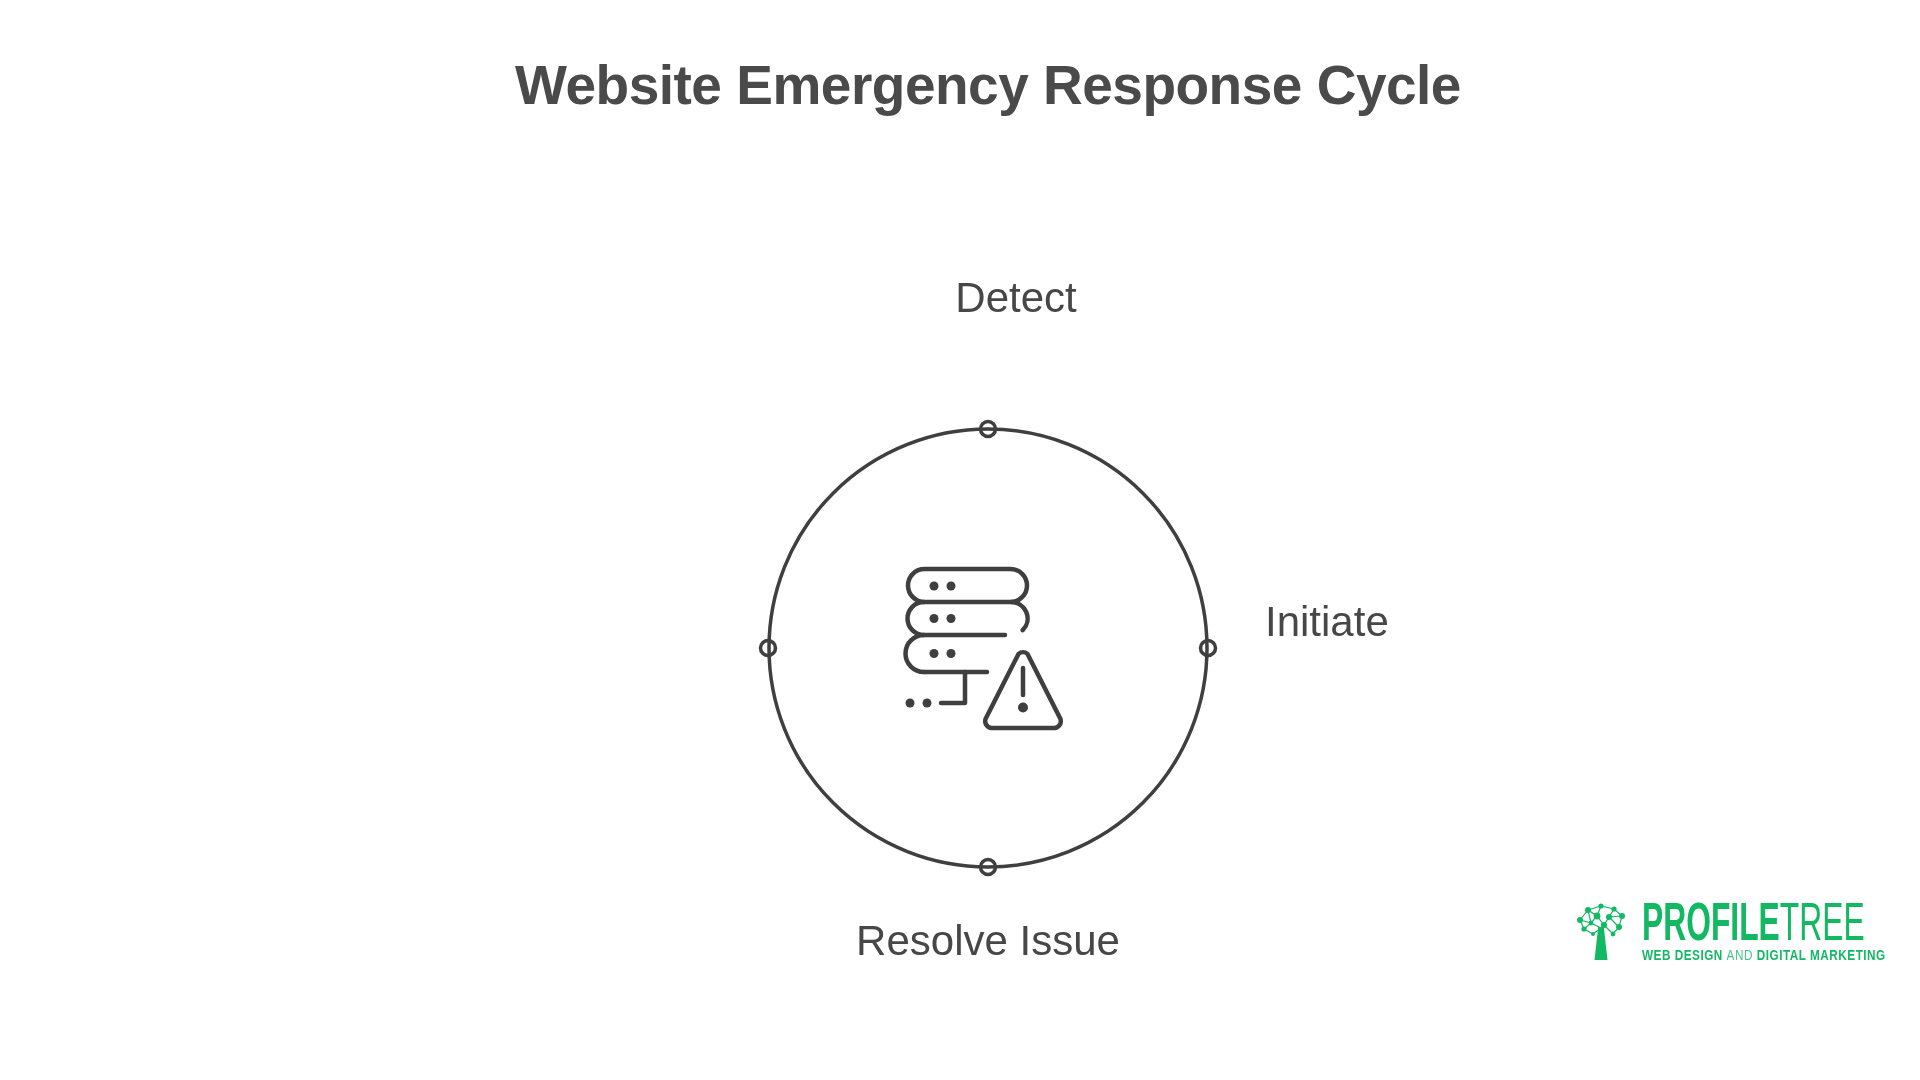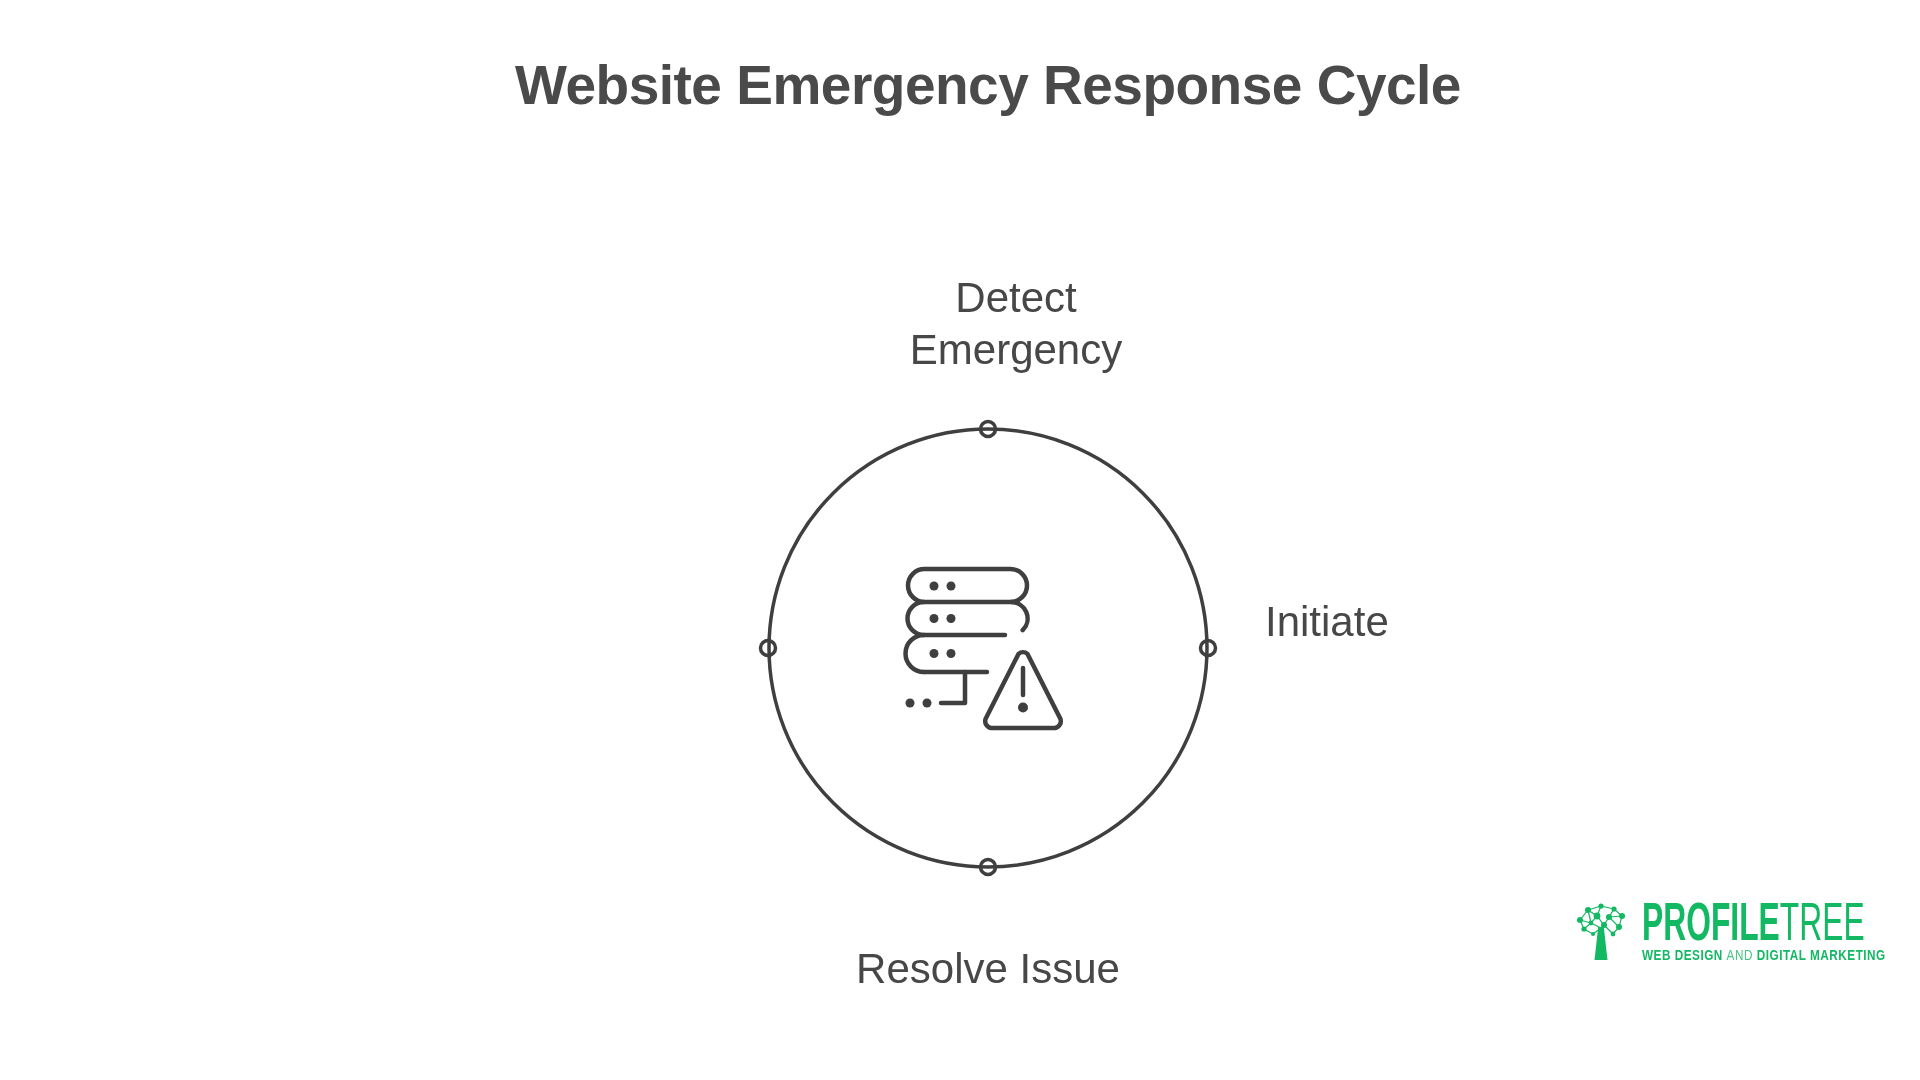--- a/index.html
+++ b/index.html
@@ -37,21 +37,21 @@
 
   .cycle-label {
     position: absolute;
     font-size: 42px;
     line-height: 52px;
     color: #474747;
     white-space: nowrap;
   }
   .label-top    { left: 816px; top: 272px; width: 400px; text-align: center; }
   .label-right  { left: 1265px; top: 596px; text-align: left; }
-  .label-bottom { left: 788px; top: 915px; width: 400px; text-align: center; margin-top: 28px; }
+  .label-bottom { left: 788px; top: 915px; width: 400px; text-align: center; }
   .label-left   { left: 410px; top: 622px; width: 300px; text-align: right; }
 
   .logo {
     position: absolute;
     left: 1575px;
     top: 899px;
     width: 330px;
     height: 70px;
   }
   .logo-tree {
@@ -132,21 +132,20 @@
 
       <path d="M 1018.5 653.9 L 985.5 719.1 A 7 7 0 0 0 991 728 L 1055 728
                A 7 7 0 0 0 1060.5 719.1 L 1027.5 653.9 A 7 7 0 0 0 1018.5 653.9 Z"></path>
       <path d="M 1023 668 V 695"></path>
       <circle cx="1023" cy="707.5" r="5" fill="#3f3f3f" stroke="none"></circle>
     </g>
   </svg>
 
   <div class="cycle-label label-top">
     <div>Detect</div>
-    <div>Emergency</div>
   </div>
 
   <div class="cycle-label label-right">
     <div>Initiate</div>
   </div>
 
   <div class="cycle-label label-bottom">
     <div>Resolve Issue</div>
   </div>
 

